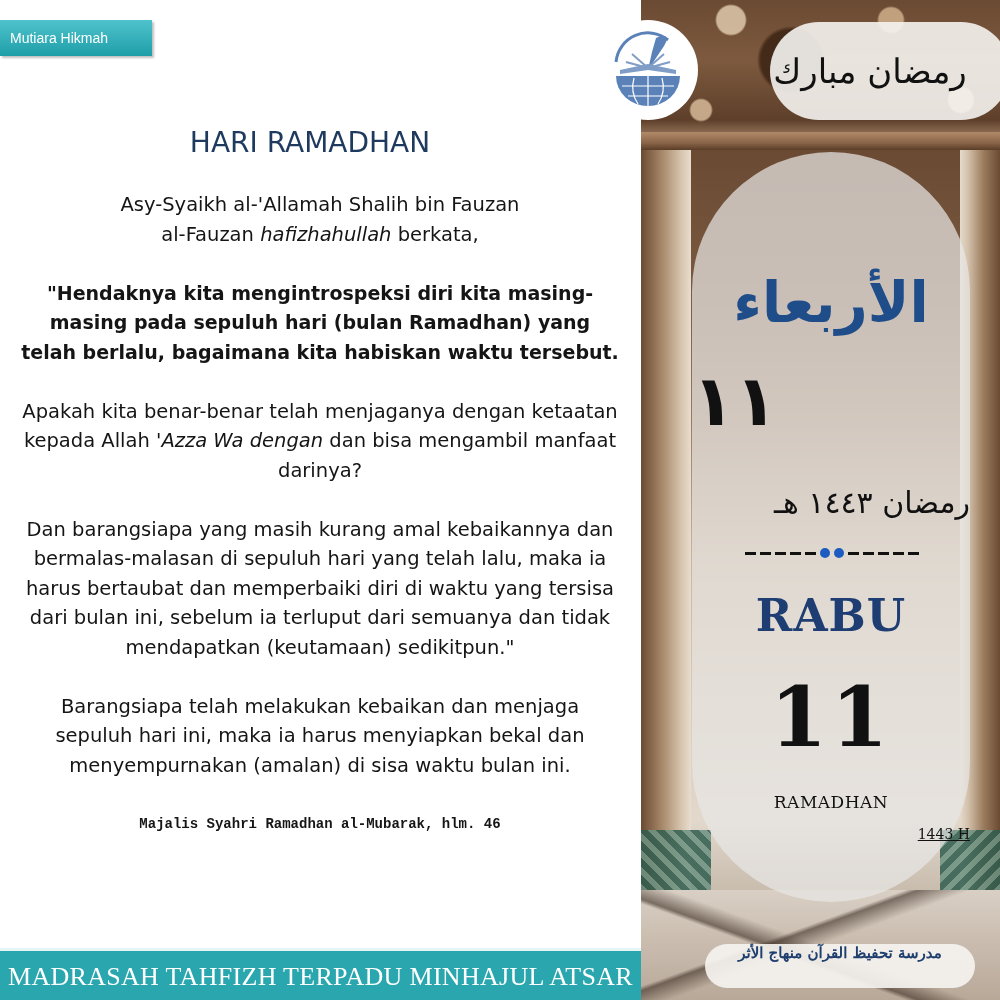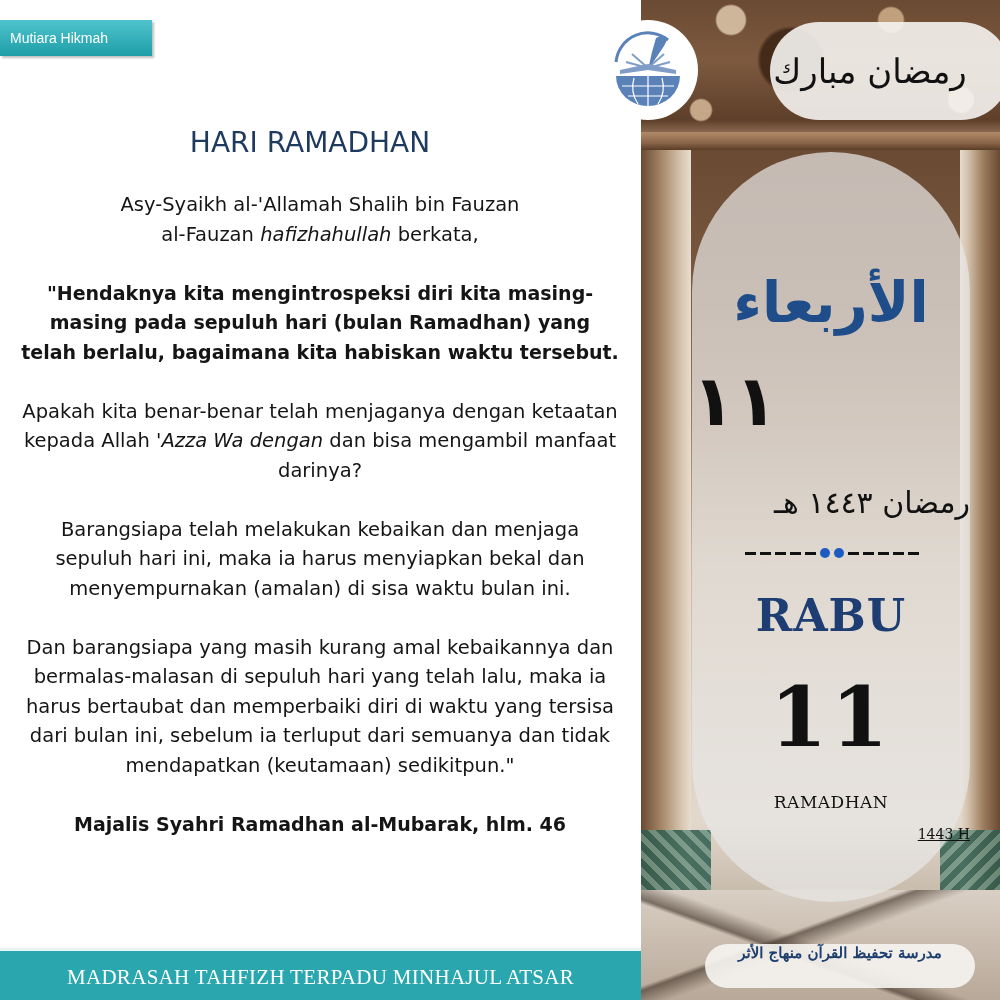--- a/index.html
+++ b/index.html
@@ -23,27 +23,27 @@
       color: #1f3a5f; font-size: 28px; line-height: 38px; font-weight: normal;
       font-family: "DejaVu Sans", sans-serif; letter-spacing: 0;
     }
     .body-text {
       position: absolute; left: 20px; top: 190px; width: 600px; text-align: center;
       color: #151515; font-size: 19.5px; line-height: 29.5px;
       font-family: "DejaVu Sans", sans-serif;
     }
     .body-text p { margin-bottom: 29.5px; }
     .body-text p.bold { font-weight: bold; font-size: 19px; }
-    .body-text p.source { font-weight: bold; font-size: 19px; margin-top: 8px; margin-bottom: 0; }
+    .body-text p.source { font-weight: bold; font-size: 14px; margin-top: 8px; margin-bottom: 0; font-family: Liberation Mono, monospace; }
     .body-text em { font-style: italic; }
 
     .footer-banner {
       position: absolute; left: 0; top: 948px; width: 641px; height: 52px;
       background: #2aa7ae; color: #ffffff;
-      font-family: "Liberation Serif", serif; font-size: 21px; line-height: 52px;
+      font-family: "Liberation Serif", serif; font-size: 26px; line-height: 52px;
       text-align: center; letter-spacing: 0.3px;
       border-top: 3px solid #e6f4f5;
     }
 
     
     .right {
       position: absolute; left: 641px; top: 0; width: 359px; height: 1000px;
       overflow: hidden;
       background:
         linear-gradient(180deg,
@@ -176,22 +176,22 @@
 
   <div class="body-text">
     <p>
       <span>Asy-Syaikh al-'Allamah Shalih bin Fauzan</span><br>
       <span>al-Fauzan </span><em>hafizhahullah</em><span> berkata,</span>
     </p>
     <p class="bold">"Hendaknya kita mengintrospeksi diri kita masing-masing pada sepuluh hari (bulan Ramadhan) yang telah berlalu, bagaimana kita habiskan waktu tersebut.</p>
     <p>
       <span>Apakah kita benar-benar telah menjaganya dengan ketaatan kepada Allah </span><em>'Azza Wa dengan</em><span> dan bisa mengambil manfaat darinya?</span>
     </p>
+    <p>Dan barangsiapa yang masih kurang amal kebaikannya dan bermalas-malasan di sepuluh hari yang telah lalu, maka ia harus bertaubat dan memperbaiki diri di waktu yang tersisa dari bulan ini, sebelum ia terluput dari semuanya dan tidak mendapatkan (keutamaan) sedikitpun."</p>
     <p>Barangsiapa telah melakukan kebaikan dan menjaga sepuluh hari ini, maka ia harus menyiapkan bekal dan menyempurnakan (amalan) di sisa waktu bulan ini.</p>
-    <p>Dan barangsiapa yang masih kurang amal kebaikannya dan bermalas-malasan di sepuluh hari yang telah lalu, maka ia harus bertaubat dan memperbaiki diri di waktu yang tersisa dari bulan ini, sebelum ia terluput dari semuanya dan tidak mendapatkan (keutamaan) sedikitpun."</p>
     <p class="source">Majalis Syahri Ramadhan al-Mubarak, hlm. 46</p>
   </div>
 </div>
 
 <div class="footer-banner">MADRASAH TAHFIZH TERPADU MINHAJUL ATSAR</div>
 
 <div class="right">
   <div class="ceiling-pattern"></div>
   <div class="cornice"></div>
   <div class="pillar-l"></div>

